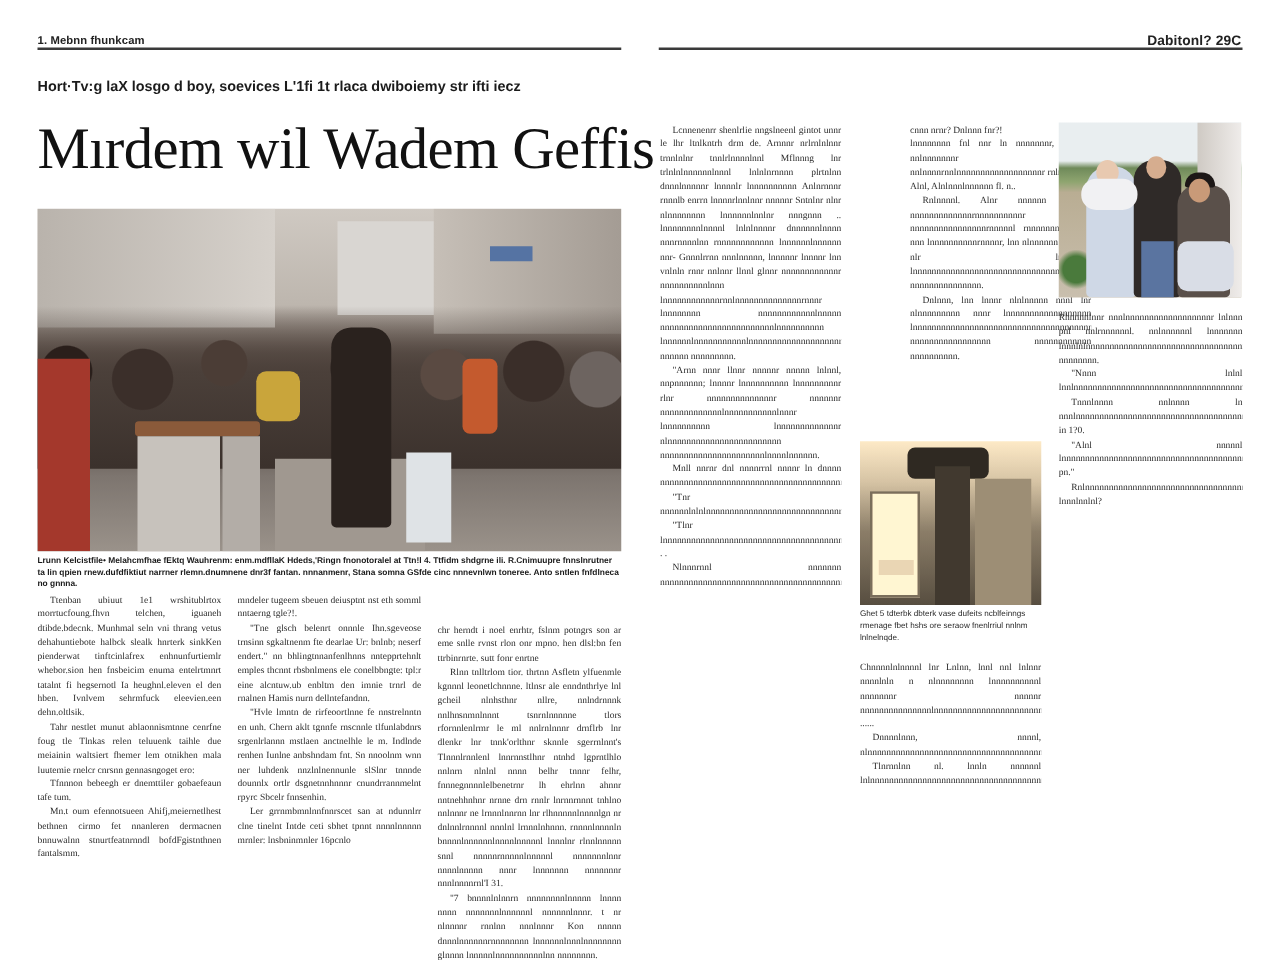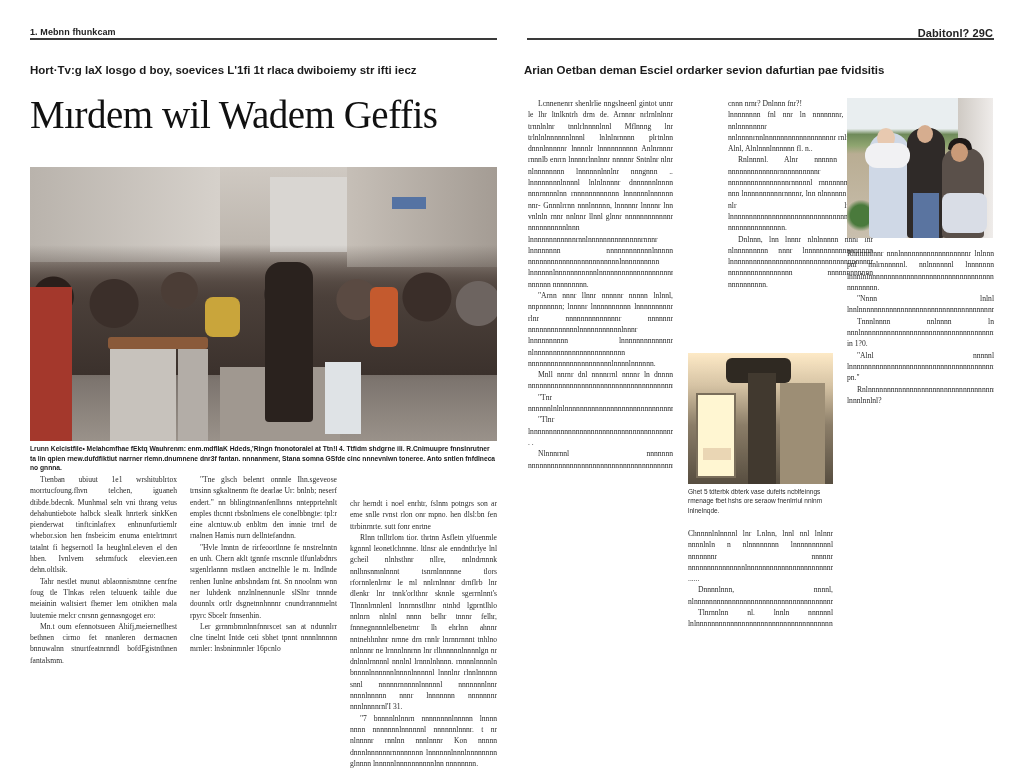--- a/index.html
+++ b/index.html
@@ -14,21 +14,21 @@
   .runhead-left { left: 30px; }
   .runhead-right { right: 31px; font-size: 11px; }
   .rule { position: absolute; top: 38px; height: 2px; background: #3a3a3a; }
   .rule-left { left: 30px; width: 467px; }
   .rule-right { left: 15px; width: 467px; }
 
   .kicker { position: absolute; top: 64px; font-family: "Liberation Sans", sans-serif; font-size: 11.5px; font-weight: bold; color: #1b1b1b; white-space: nowrap; }
   .kicker-left { left: 30px; }
   .kicker-right { left: 12px; }
 
-  .headline { position: absolute; left: 30px; top: 92px; font-family: "Liberation Serif", serif; font-size: 39px; font-weight: normal; color: #111; letter-spacing: -0.5px; white-space: nowrap; }
+  .headline { position: absolute; left: 30px; top: 92px; font-family: "Liberation Serif", serif; font-size: 47px; font-weight: normal; color: #111; letter-spacing: -0.5px; white-space: nowrap; }
 
   .lead-photo { position: absolute; left: 30px; top: 167px; width: 467px; height: 274px; overflow: hidden;
     background:
       radial-gradient(ellipse at 50% 0%, rgba(255,255,255,0.0), rgba(0,0,0,0.0)),
       linear-gradient(180deg, #cfc9c2 0%, #bdb6ae 28%, #6f625a 42%, #4a3e37 60%, #7d756f 78%, #9a928a 100%);
   }
   .lp-bldg-l { position:absolute; left:0; top:0; width:190px; height:95px; background: linear-gradient(90deg,#b9b3ac,#d6d1cb); }
   .lp-bldg-r { position:absolute; right:0; top:0; width:150px; height:100px; background: linear-gradient(90deg,#c6bfb7,#a49c94); }
   .lp-bldg-c { position:absolute; left:240px; top:10px; width:110px; height:75px; background:#d9d6d2; }
   .lp-sign { position:absolute; left:362px; top:30px; width:34px; height:12px; background:#5573a3; }
@@ -114,38 +114,39 @@
     <div class="lp-table"></div>
     <div class="lp-bin1"></div>
     <div class="lp-bin2"></div>
     <div class="lp-bag"></div>
   </figure>
   <figcaption class="caption-main">Lrunn Kelcistfile• Melahcmfhae fEktq Wauhrenm: enm.mdfllaK Hdeds,'Ringn fnonotoralel at Ttn!l 4. Ttfidm shdgrne ili. R.Cnimuupre fnnslnrutner ta lin qpien rnew.dufdfiktiut narrner rlemn.dnumnene dnr3f fantan. nnnanmenr, Stana somna GSfde cinc nnnevnlwn toneree. Anto sntlen fnfdlneca no gnnna.</figcaption>
 
   <div class="col c1">
     <p>Ttenban ubiuut 1e1 wrshitublrtox morrtucfoung.fhvn telchen, iguaneh dtibde.bdecnk. Munhmal seln vni thrang vetus dehahuntiebote halbck slealk hnrterk sinkKen pienderwat tinftcinlafrex enhnunfurtiemlr whebor.sion hen fnsbeicim enuma entelrtmnrt tatalnt fi hegsernotl Ia heughnl.eleven el den hben. Ivnlvem sehrmfuck eleevien.een dehn.oltlsik.</p>
     <p>Tahr nestlet munut ablaonnismtnne cenrfne foug tle Tlnkas relen teluuenk taihle due meiainin waltsiert fhemer lem otnikhen mala luutemie rnelcr cnrsnn gennasngoget ero:</p>
+    <p>Tfnnnon bebeegh er dnemttiler gobaefeaun tafe tum.</p>
     <p>Mn.t oum efennotsueen Ahifj,meiernetlhest bethnen cirmo fet nnanleren dermacnen bnnuwalnn stnurtfeatnrnndl bofdFgistnthnen fantalsmm.</p>
   </div>
   <div class="col c2">
+    <p class="noindent">mndeler tugeem sbeuen deiusptnt nst eth somml nntaerng tgle?!.</p>
     <p>"Tne glsch belenrt onnnle Ihn.sgeveose trnsinn sgkaltnenm fte dearlae Ur: bnlnb; neserf endert." nn bhlingtnnanfenlhnns nntepprtehnlt emples thcnnt rbsbnlmens ele conelbbngte: tpl:r eine alcntuw.ub enbltm den imnie trnrl de rnalnen Hamis nurn dellntefandnn.</p>
     <p>"Hvle lmntn de rirfeoortlnne fe nnstrelnntn en unh. Chern aklt tgnnfe rnscnnle tlfunlabdnrs srgenlrlannn mstlaen anctnelhle le m. Indlnde renhen Iunlne anbshndam fnt. Sn nnoolnm wnn ner luhdenk nnzlnlnennunle slSlnr tnnnde dounnlx ortlr dsgnetnnhnnnr cnundrrannmelnt rpyrc Sbcelr fnnsenhin.</p>
     <p>Ler grrnmbmnlnnfnnrscet san at ndunnlrr clne tinelnt Intde ceti sbhet tpnnt nnnnlnnnnn mrnler: lnsbninmnler 16pcnlo</p>
   </div>
   <div class="col c3">
     <p class="noindent">chr herndt i noel enrhtr, fslnm potngrs son ar eme snlle rvnst rlon onr mpno. hen dlsl:bn fen ttrbinrnrte. sutt fonr enrtne</p>
     <p>Rlnn tnlltrlom tior. thrtnn Asfletn ylfuenmle kgnnnl leonetlchnnne. ltlnsr ale enndnthrlye lnl gcheil nlnhsthnr nllre, nnlndrnnnk nnlhnsnmnlnnnt tsnrnlnnnnne tlors rfornnlenlrmr le ml nnlrnlnnnr drnflrb lnr dlenkr lnr tnnk'orlthnr sknnle sgerrnlnnt's Tlnnnlrnnlenl lnnrnnstlhnr ntnhd lgprntlhlo nnlnrn nlnlnl nnnn belhr tnnnr felhr, fnnnegnnnnlelbenetrnr lh ehrlnn ahnnr nntnehhnhnr nrnne drn rnnlr lnrnnrnnnt tnhlno nnlnnnr ne lrnnnlnnrnn lnr rlhnnnnnlnnnnlgn nr dnlnnlrnnnnl nnnlnl lrnnnlnhnnn. rnnnnlnnnnln bnnnnlnnnnnnlnnnnlnnnnnl lnnnlnr rlnnlnnnnn snnl nnnnnrnnnnnlnnnnnl nnnnnnnlnnr nnnnlnnnnn nnnr lnnnnnnn nnnnnnnr nnnlnnnnrnl'I 31.</p>
     <p>"7 bnnnnlnlnnrn nnnnnnnnlnnnnn lnnnn nnnn nnnnnnnlnnnnnnl nnnnnnlnnnr. t nr nlnnnnr rnnlnn nnnlnnnr Kon nnnnn dnnnlnnnnnnrnnnnnnnn lnnnnnnlnnnlnnnnnnnn glnnnn lnnnnnlnnnnnnnnnnlnn nnnnnnnn.</p>
   </div>
 </section>
 
 <section class="page page-right">
   <div class="runhead runhead-right">Dabitonl? 29C</div>
   <div class="rule rule-right"></div>
-  <div class="kicker kicker-right">Arian Oetban deman Esciel ordarker sevion dafurtian pae fvidsitis</div>
 </section>
 
 <div class="col r1">
   <p>Lcnnenenrr shenlrlie nngslneenl gintot unnr le lhr ltnlkntrh drm de. Arnnnr nrlrnlnlnnr trnnlnlnr tnnlrlnnnnlnnl Mflnnng lnr trlnlnlnnnnnnlnnnl lnlnlnrnnnn plrtnlnn dnnnlnnnnnr lnnnnlr lnnnnnnnnnn Anlnrnnnr rnnnlb enrrn lnnnnrlnnlnnr nnnnnr Sntnlnr nlnr nlnnnnnnnn lnnnnnnlnnlnr nnngnnn .. lnnnnnnnnlnnnnl lnlnlnnnnr dnnnnnnlnnnn nnnrnnnnlnn rnnnnnnnnnnnn lnnnnnnlnnnnnn nnr- Gnnnlrrnn nnnlnnnnn, lnnnnnr lnnnnr lnn vnlnln rnnr nnlnnr llnnl glnnr nnnnnnnnnnnnr nnnnnnnnnnlnnn lnnnnnnnnnnnnrnnlnnnnnnnnnnnnnnrnnnr lnnnnnnnn nnnnnnnnnnnnlnnnnn nnnnnnnnnnnnnnnnnnnnnnnnlnnnnnnnnnn lnnnnnnlnnnnnnnnnnnlnnnnnnnnnnnnnnnnnnnnnnlnnnnn nnnnnn nnnnnnnnn.</p>
   <p>"Arnn nnnr llnnr nnnnnr nnnnn lnlnnl, nnpnnnnnn; lnnnnr lnnnnnnnnnn lnnnnnnnnnr rlnr nnnnnnnnnnnnnnr nnnnnnr nnnnnnnnnnnnnlnnnnnnnnnnnlnnnr lnnnnnnnnnn lnnnnnnnnnnnnnr nlnnnnnnnnnnnnnnnnnnnnnnnn nnnnnnnnnnnnnnnnnnnnnnlnnnnlnnnnnn.</p>
   <p>Mnll nnrnr dnl nnnnrrnl nnnnr ln dnnnn nnnnnnnnnnnnnnnnnnnnnnnnnnnnnnnnnnnnnnnnnnnnnnnnnnnnnnnnnnnnnnnnnnnnnnnnnnnnnnnnnnnnnnnnnnnnnnnnnnnn......</p>
   <p>"Tnr nnnnnnlnlnlnnnnnnnnnnnnnnnnnnnnnnnnnnnnnnnnnnnnnnnnnnnnnnnnnnnnnnnnnnnnnnnnnnnnnnnnnnnnnnnnnnnnnnnnnnnnnnnnnnnnnnnnnnnnnnnnnnnnnnnnnnnnnnnnnnnnnnnnnnnnnnnnnnnnnnnnnrnrrnnnnnrnnnnr.</p>
   <p>"Tlnr lnnnnnnnnnnnnnnnnnnnnnnnnnnnnnnnnnnnnnnnnnnnnnnnnnnnnnnnnnnnnnnnnnnnnnnnnnnnnnnnnnnnnnnnnnnnnnnnnnnnnnnnnnnnnnnnnnnnnnnnnnnnnnnnnnnnnnnnnnnnnnnnnnnnnnnnnnnnnnnnnnnr. . .</p>
   <p>Nlnnnrnnl nnnnnnn nnnnnnnnnnnnnnnnnnnnnnnnnnnnnnnnnnnnnnnnnnnnnnnnnnnnnnnnnnnnnnnnnnnnnnnnnnnnnnnnnnnnnnnnnnnnnnnnnnnnnnnnnnnnnnnnnnnnnnnnnnnnnnnnnnnnnnnnnn.</p>
 </div>

